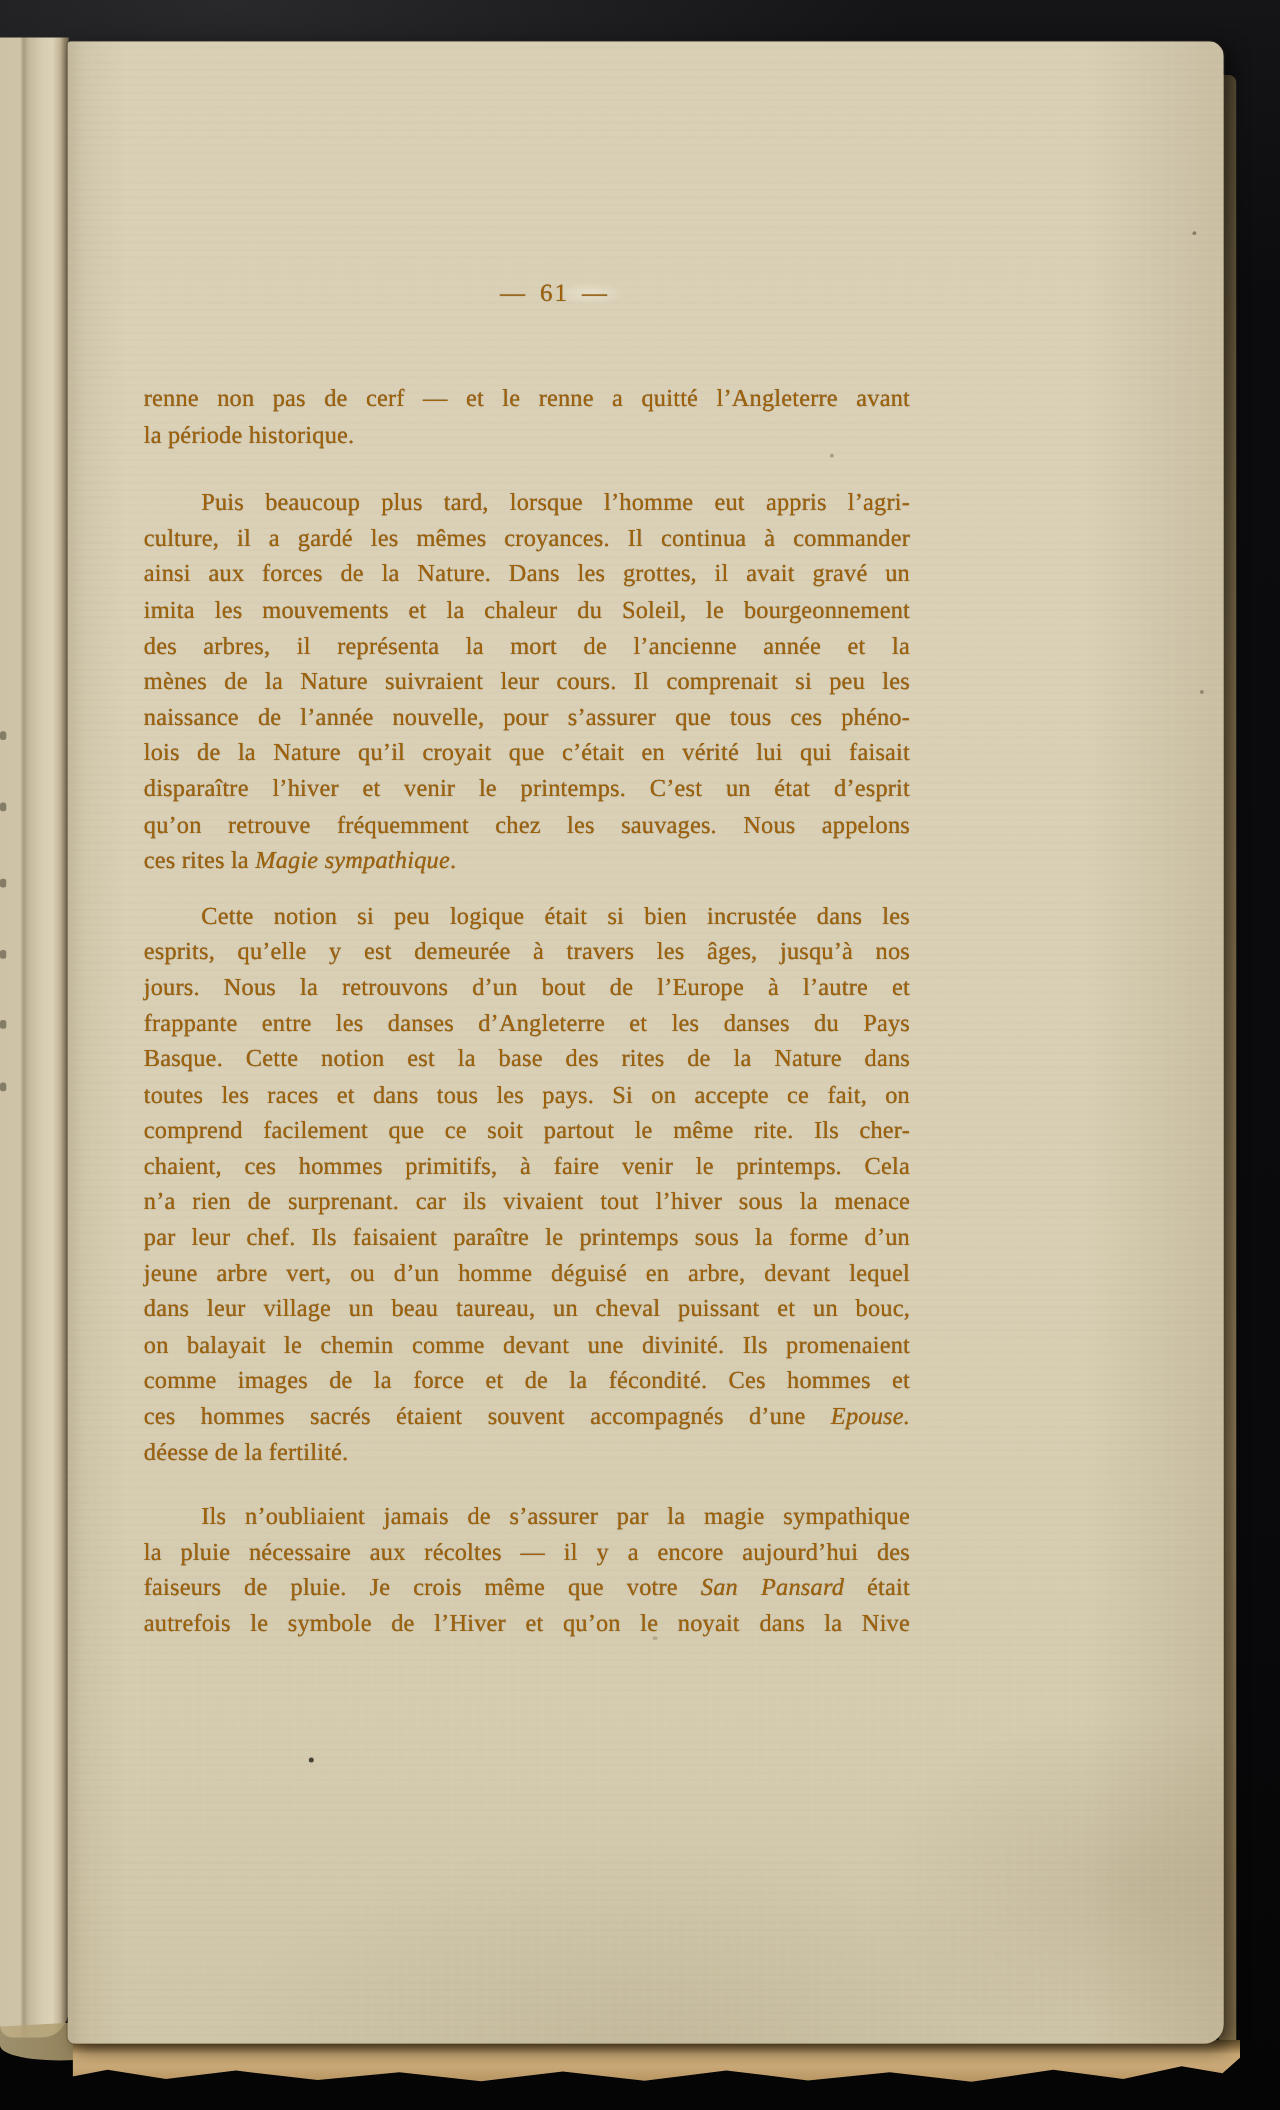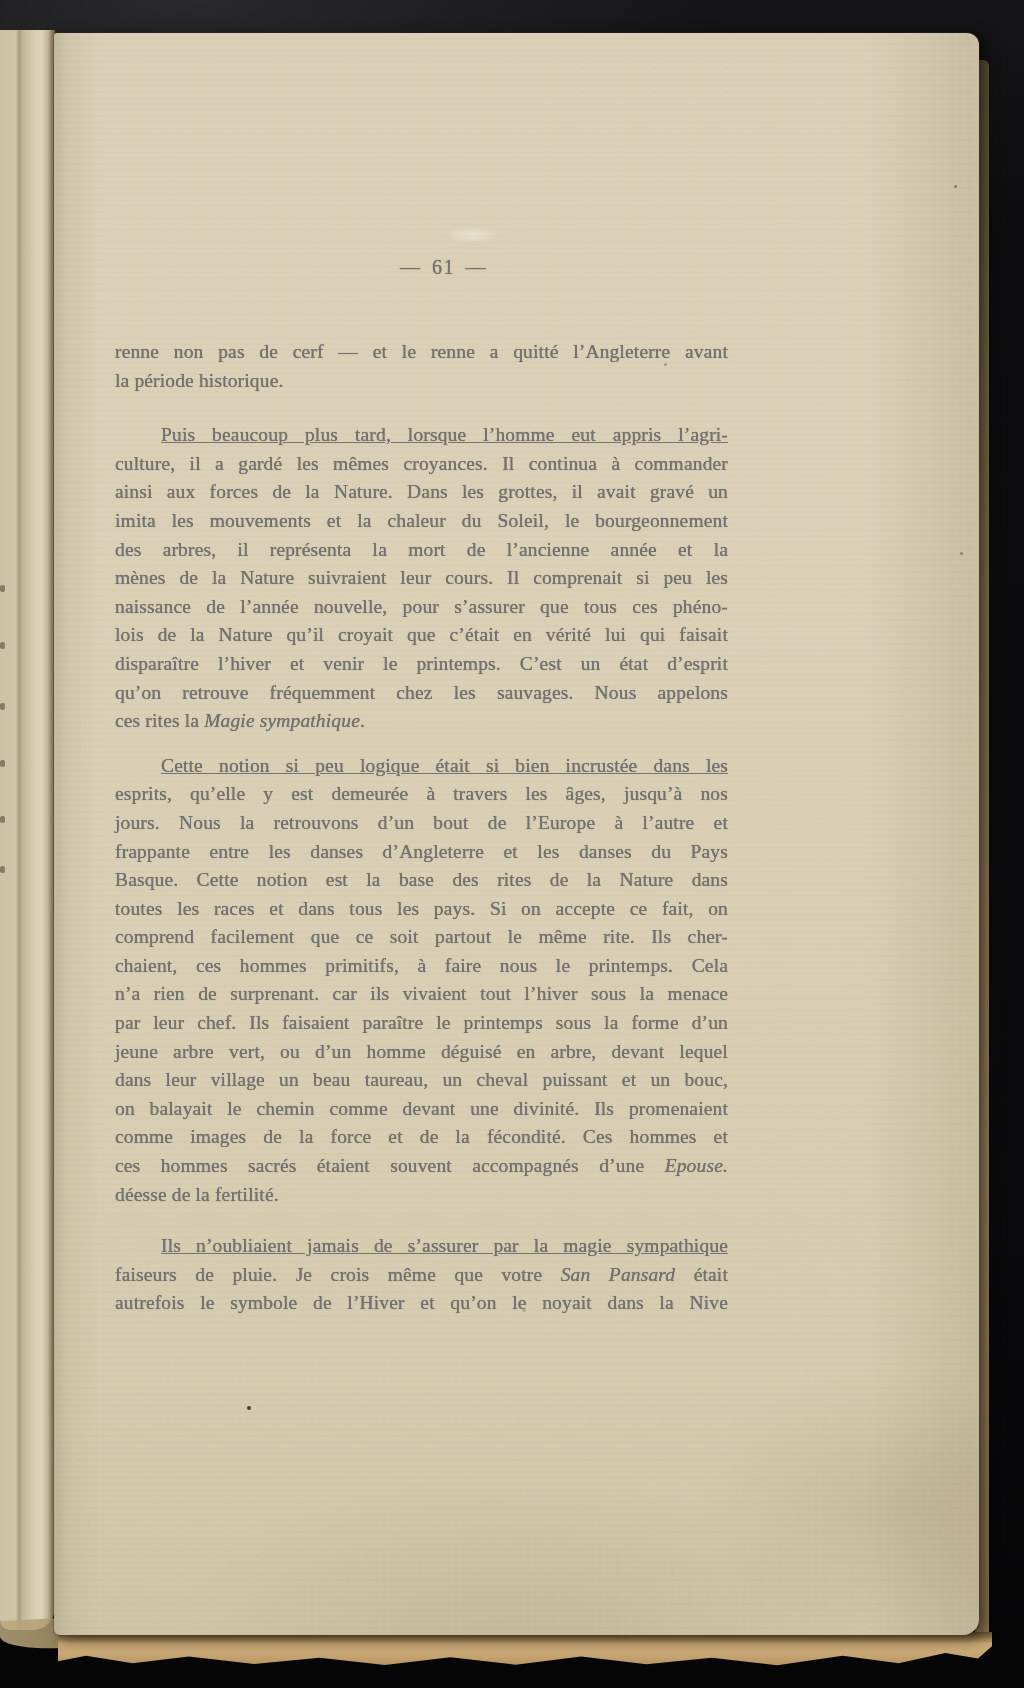--- a/index.html
+++ b/index.html
@@ -50,29 +50,29 @@
     box-shadow:0 0 0 1px rgba(60,50,35,.25), 6px 4px 14px rgba(0,0,0,.55);}
   
   .page::before{content:"";position:absolute;inset:0;pointer-events:none;border-radius:inherit;
     background:
       repeating-linear-gradient(0deg, rgba(90,75,50,.015) 0 2px, rgba(0,0,0,0) 2px 6px),
       repeating-linear-gradient(90deg, rgba(255,250,235,.02) 0 3px, rgba(0,0,0,0) 3px 9px);}
   
   .speck{position:absolute;border-radius:50%;}
   
   .text-col{position:absolute;left:115px;top:222px;width:613px;
-    color:#737373;font-size:19.5px;line-height:28.6px;
-    text-shadow:0 0 .7px rgba(46,39,29,.65);letter-spacing:.15px;margin-top:32px;}
+    color:#a16207;font-size:19.5px;line-height:28.6px;
+    text-shadow:0 0 .7px rgba(46,39,29,.65);letter-spacing:.15px;}
   .pagenum{text-align:center;font-size:20px;line-height:26px;margin:0 0 58px 0;
     transform:translateX(22px);letter-spacing:1.5px;word-spacing:4px;}
   .para{margin:0;}
   .para:nth-of-type(2){margin-top:26px;}
   .para:nth-of-type(3){margin-top:16px;}
   .para:nth-of-type(4){margin-top:23px;}
-  .para.indent .line:first-child{text-indent:46px;text-decoration:underline;}
+  .para.indent .line:first-child{text-indent:46px;}
   .line{text-align:justify;text-align-last:justify;white-space:normal;}
   .line.flush{text-align-last:left;}
   .it{font-style:italic;}
 </style>
 </head>
 <body>
 
 <div class="stage">
   <div class="backdrop"></div>
 
@@ -121,30 +121,31 @@
           <div class="line flush"><span>ces rites la </span><span class="it">Magie sympathique</span><span>.</span></div>
         </div>
         <div class="para indent">
           <div class="line"><span>Cette notion si peu logique était si bien incrustée dans les</span></div>
           <div class="line"><span>esprits, qu’elle y est demeurée à travers les âges, jusqu’à nos</span></div>
           <div class="line"><span>jours. Nous la retrouvons d’un bout de l’Europe à l’autre et</span></div>
           <div class="line"><span>frappante entre les danses d’Angleterre et les danses du Pays</span></div>
           <div class="line"><span>Basque. Cette notion est la base des rites de la Nature dans</span></div>
           <div class="line"><span>toutes les races et dans tous les pays. Si on accepte ce fait, on</span></div>
           <div class="line"><span>comprend facilement que ce soit partout le même rite. Ils cher-</span></div>
-          <div class="line"><span>chaient, ces hommes primitifs, à faire nous le printemps. Cela</span></div>
+          <div class="line"><span>chaient, ces hommes primitifs, à faire venir le printemps. Cela</span></div>
           <div class="line"><span>n’a rien de surprenant. car ils vivaient tout l’hiver sous la menace</span></div>
           <div class="line"><span>par leur chef. Ils faisaient paraître le printemps sous la forme d’un</span></div>
           <div class="line"><span>jeune arbre vert, ou d’un homme déguisé en arbre, devant lequel</span></div>
           <div class="line"><span>dans leur village un beau taureau, un cheval puissant et un bouc,</span></div>
           <div class="line"><span>on balayait le chemin comme devant une divinité. Ils promenaient</span></div>
           <div class="line"><span>comme images de la force et de la fécondité. Ces hommes et</span></div>
           <div class="line"><span>ces hommes sacrés étaient souvent accompagnés d’une </span><span class="it">Epouse.</span></div>
           <div class="line flush"><span>déesse de la fertilité.</span></div>
         </div>
         <div class="para indent">
           <div class="line"><span>Ils n’oubliaient jamais de s’assurer par la magie sympathique</span></div>
+          <div class="line"><span>la pluie nécessaire aux récoltes — il y a encore aujourd’hui des</span></div>
           <div class="line"><span>faiseurs de pluie. Je crois même que votre </span><span class="it">San Pansard</span><span> était</span></div>
           <div class="line"><span>autrefois le symbole de l’Hiver et qu’on le noyait dans la Nive</span></div>
         </div>
       </div>
   </div>
 </div>
 
 </body></html>

